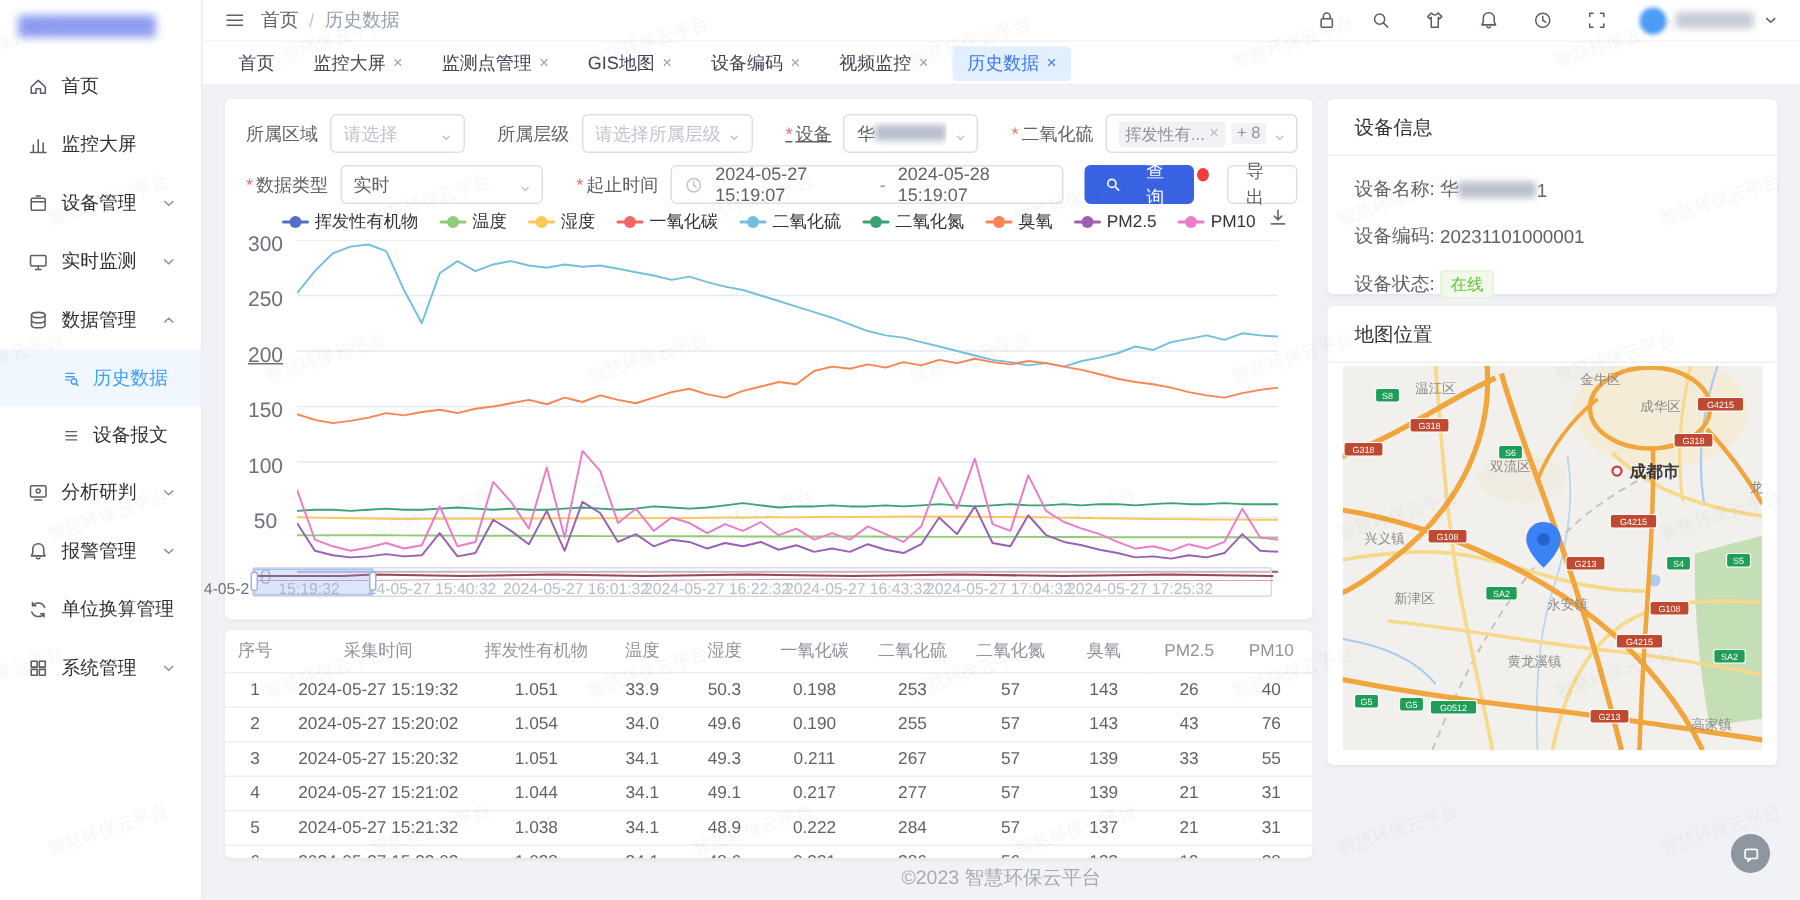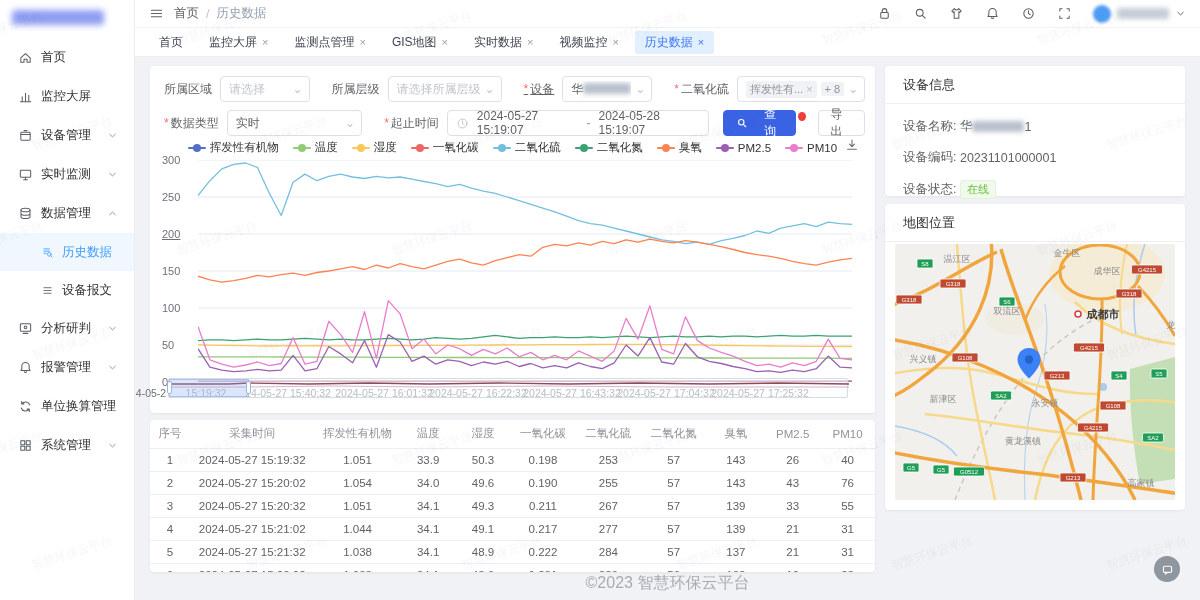--- a/index.html
+++ b/index.html
@@ -64,40 +64,40 @@
   .reddot { width:9px; height:9px; border-radius:50%; background:#f03e3e; margin:-14px 0 0 2px; }
 
   
   #legend { position:absolute; left:0; right:0; top:74px; display:flex; justify-content:center; gap:14px; align-items:center; }
   .lg-item { display:flex; align-items:center; gap:4px; font-size:11.5px; color:#333; cursor:pointer; }
   .lg-ic { position:relative; width:18px; height:8px; }
   .lg-ic .ln { position:absolute; left:0; right:0; top:3px; height:2px; border-radius:1px; }
   .lg-ic .dt2 { position:absolute; left:5px; top:0; width:8px; height:8px; border-radius:50%; }
   #dl-icon { position:absolute; right:16px; top:72px; color:#6b6f76; cursor:pointer; }
   #chartwrap { position:absolute; left:12px; top:88px; width:700px; height:252px; }
-  .ylab { position:absolute; width:30px; text-align:left; font-size:11px; color:#6e7079; }
+  .ylab { position:absolute; width:30px; text-align:center; font-size:14px; color:#6e7079; }
   .xlab { position:absolute; top:233px; font-size:10.5px; color:#6e7079; white-space:nowrap; transform:translateX(-50%); z-index:1; }
   #plot { position:absolute; left:36px; top:6px; width:654px; height:222px; }
   #dz { position:absolute; left:6px; top:224px; width:680px; height:20px; border:1px solid #d7dbe2; background:rgba(250,251,253,.55); z-index:2; border-radius:2px; }
   #dz-sel { position:absolute; left:0; top:0; width:80px; height:18px; background:rgba(132,170,243,.28); border:1px solid #a8c1ee; }
   .dz-handle { position:absolute; top:2px; width:5px; height:13px; background:#fff; border:1px solid #9fb4da; border-radius:2px; }
 
   
   table { width:100%; border-collapse:collapse; table-layout:fixed; }
   th { font-size:11.5px; color:#909399; font-weight:normal; padding:6px 2px 7px; border-bottom:1px solid #ebeef5; text-align:center; white-space:nowrap; }
   td { font-size:11.5px; color:#606266; padding:5px 2px; border-bottom:1px solid #ebeef5; text-align:center; white-space:nowrap; }
 
   
   .card-title { height:38px; line-height:38px; padding-left:18px; font-size:13px; color:#303133; border-bottom:1px solid #eef0f3; }
   .dev-field { padding:0 18px; font-size:12.5px; color:#606266; display:flex; align-items:center; margin-top:14px; }
   .badge-online { background:#f0f9eb; border:1px solid #e1f3d8; color:#67c23a; font-size:11px; border-radius:3px; padding:1px 6px; }
   #mapbox { position:absolute; left:10px; top:40px; width:280px; height:256px; overflow:hidden; border-radius:2px; }
 
   
-  #footer { position:absolute; left:0; right:0; bottom:6px; text-align:center; font-size:16px; color:#a8abb2; }
+  #footer { position:absolute; left:0; right:0; bottom:6px; text-align:center; font-size:13px; color:#a8abb2; }
   #floatbtn { position:absolute; right:20px; bottom:18px; width:26px; height:26px; border-radius:50%; background:#7d8691; opacity:.85; display:flex; align-items:center; justify-content:center; cursor:pointer; z-index:50; }
 
   
   #wm { position:absolute; inset:0; pointer-events:none; overflow:hidden; z-index:60; }
   .wm-t { position:absolute; font-size:12px; color:rgba(60,80,110,.055); transform:rotate(-18deg); white-space:nowrap; }
   .blurblock { display:inline-block; height:11px; border-radius:2px; background:#b9c0cc; filter:blur(2.5px); vertical-align:-1px; }
 </style>
 </head>
 <body>
 
@@ -308,21 +308,21 @@
       </span>
       <span class="tab">
         <span>监测点管理</span>
         <span class="x">×</span>
       </span>
       <span class="tab">
         <span>GIS地图</span>
         <span class="x">×</span>
       </span>
       <span class="tab">
-        <span>实时数据</span>
+        <span>设备编码</span>
         <span class="x">×</span>
       </span>
       <span class="tab">
         <span>视频监控</span>
         <span class="x">×</span>
       </span>
       <span class="tab active">
         <span>历史数据</span>
         <span class="x">×</span>
       </span>

